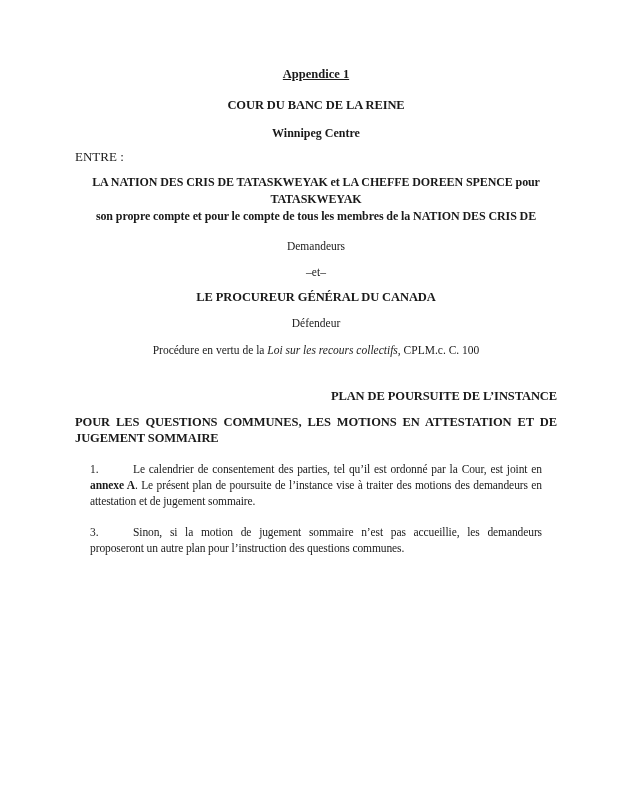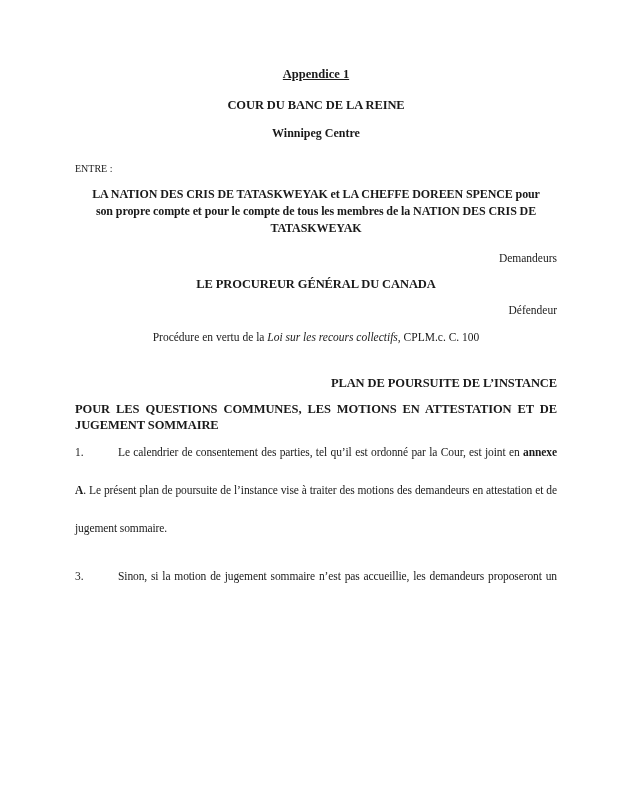--- a/index.html
+++ b/index.html
@@ -12,34 +12,34 @@
     overflow:hidden;
   }
   .c{text-align:center;}
   .r{text-align:right;}
   .b{font-weight:bold;}
   .appendix{font-size:12.5px;line-height:16px;margin-bottom:15px;}
   .appendix .u{text-decoration:underline;}
   .filenum{line-height:16px;margin-bottom:22px;}
   .filenum sup{font-size:7.5px;line-height:0;vertical-align:super;}
   .h-court{font-size:12.5px;line-height:16px;margin-bottom:12px;letter-spacing:-0.1px;}
-  .h-centre{font-size:12px;line-height:16px;margin-bottom:20px;}
-  .between{font-size:10px;line-height:16px;margin-bottom:9px;}
+  .h-centre{font-size:12px;line-height:16px;margin-bottom:8px;}
+  .between{font-size:13px;line-height:16px;margin-bottom:9px;}
   .party{font-size:12px;line-height:17px;margin-bottom:13px;letter-spacing:-0.1px;text-align:center;}
   .party > div{white-space:nowrap;}
-  .role{line-height:16px;}
+  .role{line-height:16px;text-align:center;}
   .role-dem{margin-bottom:10px;}
   .role-def{margin-bottom:11px;}
   .sep{line-height:16px;margin-bottom:9px;}
   .h-def{font-size:12.5px;line-height:16px;margin-bottom:10px;letter-spacing:-0.1px;}
   .statute{line-height:16px;margin-bottom:30px;}
   .h-title{font-size:12.5px;line-height:16px;margin-bottom:10px;letter-spacing:-0.1px;text-align:right;}
   .subtitle{font-size:12.5px;line-height:16px;margin-bottom:0;letter-spacing:-0.1px;}
   .subtitle .jl{text-align:justify;text-align-last:justify;}
-  .para{text-align:justify;line-height:38px;letter-spacing:-0.1px;margin:0;}
+  .para{text-align:justify;line-height:16px;letter-spacing:-0.1px;margin:15px;}
   .para .pnum{display:inline-block;width:43px;}
   .p1{margin-bottom:10px;}
   .p2{margin-bottom:7px;}
 </style>
 </head>
 <body>
 
 <div class="page">
 
   <div class="appendix c b">
@@ -48,26 +48,27 @@
 
 
   <div class="h-court c b">COUR DU BANC DE LA REINE</div>
 
   <div class="h-centre c b">Winnipeg Centre</div>
 
   <div class="between">ENTRE :</div>
 
   <div class="party c b">
     <div>LA NATION DES CRIS DE TATASKWEYAK et LA CHEFFE DOREEN SPENCE pour</div>
+    <div>TATASKWEYAK</div>
     <div>son propre compte et pour le compte de tous les membres de la NATION DES CRIS DE</div>
-    <div>TATASKWEYAK</div>
   </div>
 
   <div class="role role-dem r">Demandeurs</div>
 
+  <div class="sep c">–et–</div>
 
   <div class="h-def c b">LE PROCUREUR GÉNÉRAL DU CANADA</div>
 
   <div class="role role-def r">Défendeur</div>
 
   <div class="statute c">
     <span>Procédure en vertu de la </span><i>Loi sur les recours collectifs</i><span>, CPLM.c. C. 100</span>
   </div>
 
   <div class="h-title c b">PLAN DE POURSUITE DE L’INSTANCE</div>

